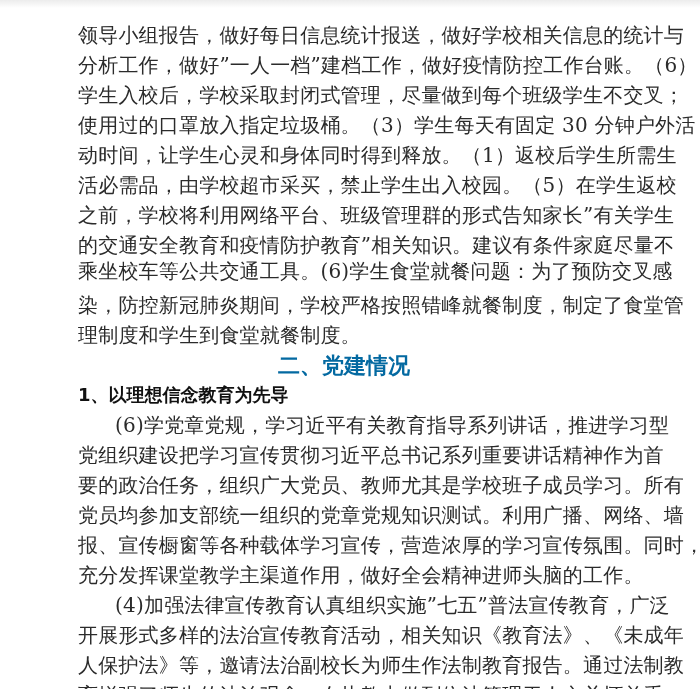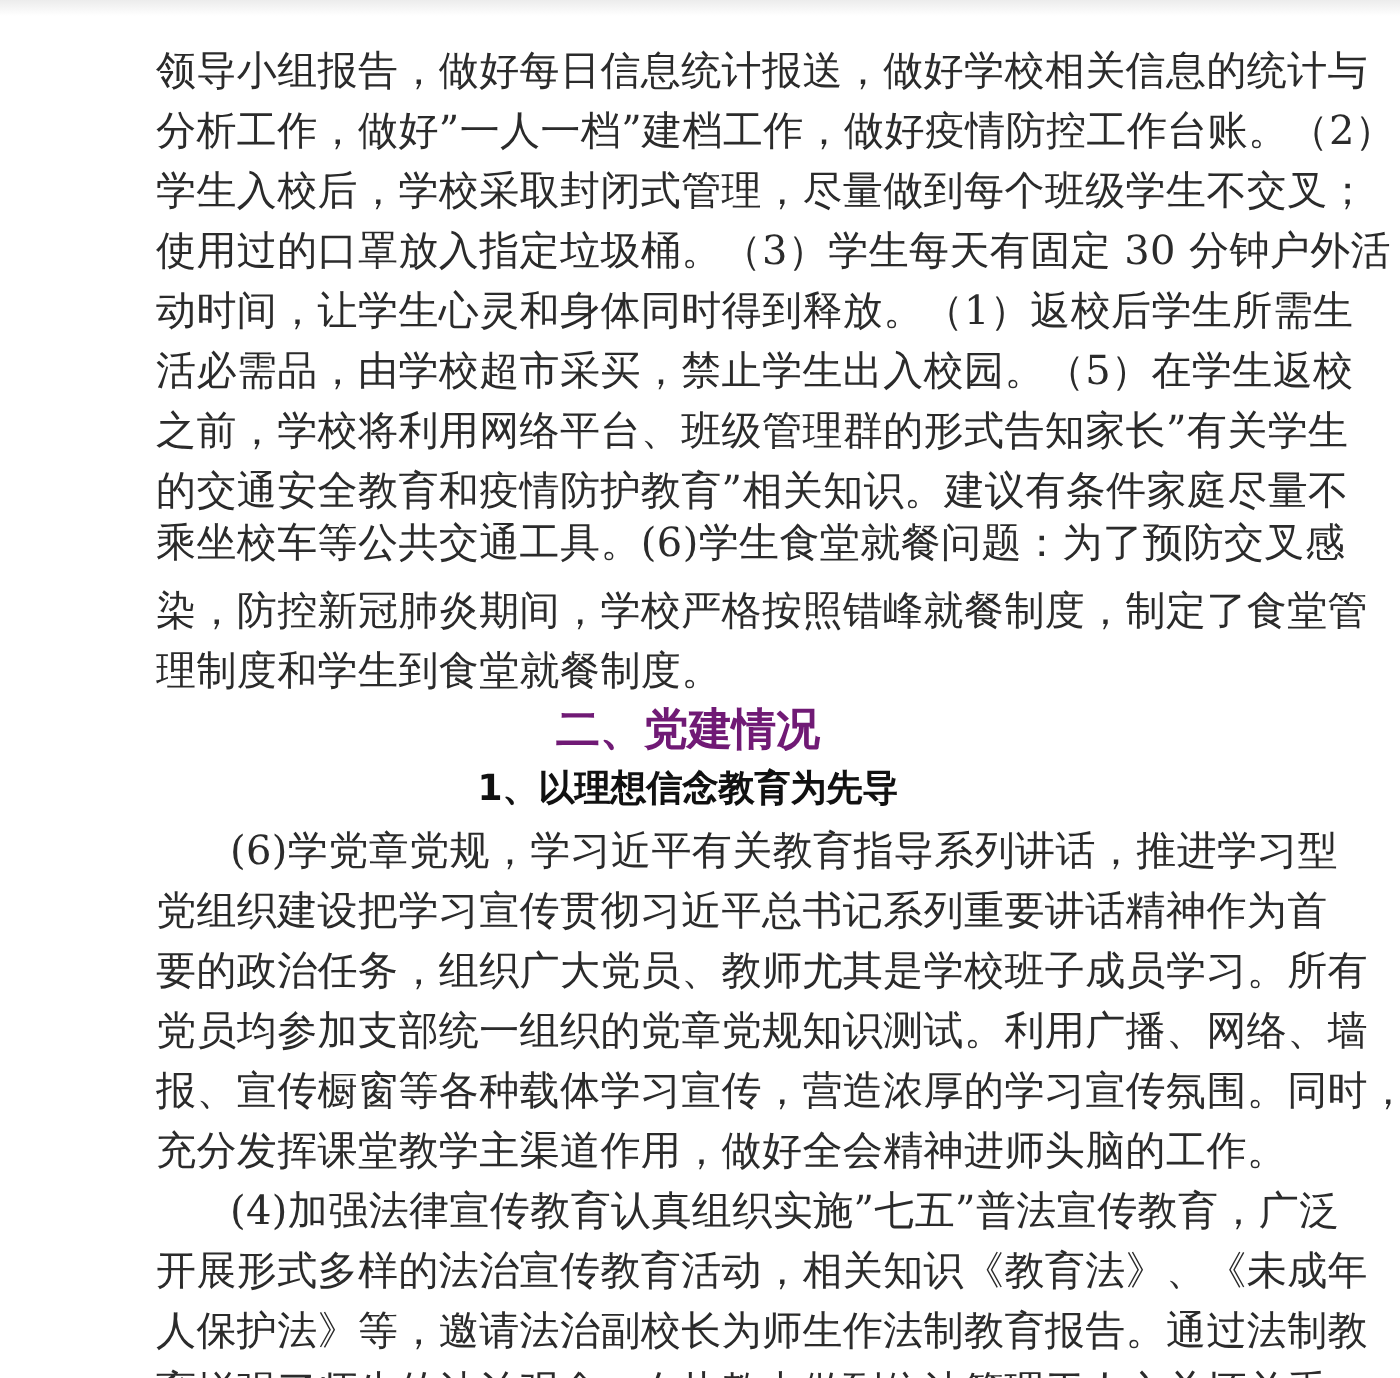--- a/index.html
+++ b/index.html
@@ -38,44 +38,44 @@
     }
     .heading-1 {
       position: absolute;
       left: 0;
       width: 532px;
       text-align: center;
       font-family: "DejaVu Sans", "Liberation Sans", sans-serif;
       font-weight: bold;
       font-size: 22px;
       line-height: 28px;
-      color: #701a75;
+      color: #0369a1;
     }
     .heading-2 {
       position: absolute;
       left: 0;
       width: 532px;
-      text-align: center;
+      text-align: left;
       font-family: "DejaVu Sans", "Liberation Sans", sans-serif;
       font-weight: bold;
       font-size: 18px;
       line-height: 26px;
       color: #111;
     }
     .indent { left: 37px; }
   </style>
 </head>
 <body>
 
 <div class="top-shadow"></div>
 
 <div class="page">
 
   <div class="line" style="top:0px">领导小组报告，做好每日信息统计报送，做好学校相关信息的统计与</div>
-  <div class="line" style="top:30px">分析工作，做好”一人一档”建档工作，做好疫情防控工作台账。（2）</div>
+  <div class="line" style="top:30px">分析工作，做好”一人一档”建档工作，做好疫情防控工作台账。（6）</div>
   <div class="line" style="top:60px">学生入校后，学校采取封闭式管理，尽量做到每个班级学生不交叉；</div>
   <div class="line" style="top:90px">使用过的口罩放入指定垃圾桶。（3）学生每天有固定 30 分钟户外活</div>
   <div class="line" style="top:120px">动时间，让学生心灵和身体同时得到释放。（1）返校后学生所需生</div>
   <div class="line" style="top:150px">活必需品，由学校超市采买，禁止学生出入校园。（5）在学生返校</div>
   <div class="line" style="top:180px">之前，学校将利用网络平台、班级管理群的形式告知家长”有关学生</div>
   <div class="line" style="top:210px">的交通安全教育和疫情防护教育”相关知识。建议有条件家庭尽量不</div>
   <div class="line" style="top:236px">乘坐校车等公共交通工具。(6)学生食堂就餐问题：为了预防交叉感</div>
   <div class="line" style="top:270px">染，防控新冠肺炎期间，学校严格按照错峰就餐制度，制定了食堂管</div>
   <div class="line" style="top:300px">理制度和学生到食堂就餐制度。</div>
 

